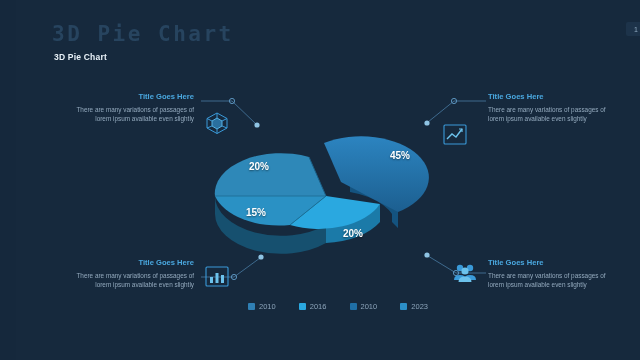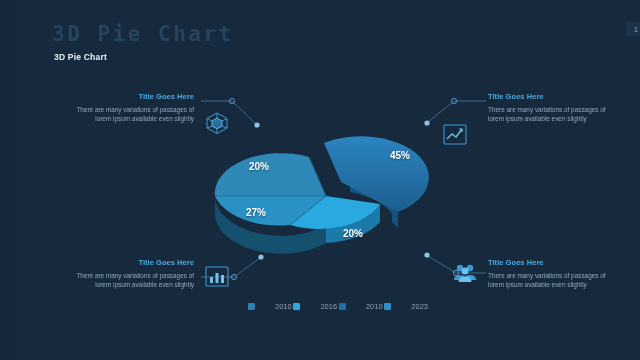--- a/index.html
+++ b/index.html
@@ -134,21 +134,21 @@
     left: 232px;
     top: 302px;
     width: 180px;
     display: flex;
     justify-content: space-between;
     align-items: center;
   }
   .legend-item {
     display: flex;
     align-items: center;
-    gap: 20px;
+    gap: 4px;
   }
   .legend-swatch {
     width: 7px; height: 7px;
     border-radius: 1px;
     display: inline-block;
   }
   .legend-label {
     font-size: 7.5px;
     color: #8ca4ba;
   }
@@ -268,21 +268,21 @@
       <path d="M139 52 L122 13 A66 40 0 0 1 196 82 Z" fill="url(#g2010)"></path>
 
       <path d="M124 66 L107 27" stroke="#1b5f86" stroke-width="1" fill="none"></path>
       <path d="M124 66 L88 95" stroke="#1b6f96" stroke-width="1" fill="none"></path>
       <path d="M124 66 L13 66" stroke="#1d6b92" stroke-width="0.8" fill="none"></path>
     </svg>
   </div>
 
   <div class="slice-label lbl-45">45%</div>
   <div class="slice-label lbl-20a">20%</div>
-  <div class="slice-label lbl-15">27%</div>
+  <div class="slice-label lbl-15">15%</div>
   <div class="slice-label lbl-20b">20%</div>
 
   <div id="legend">
     <div class="legend-item">
       <span class="legend-swatch" style="background:#2f7fb4"></span>
       <span class="legend-label">2010</span>
     </div>
     <div class="legend-item">
       <span class="legend-swatch" style="background:#2aa8e0"></span>
       <span class="legend-label">2016</span>

